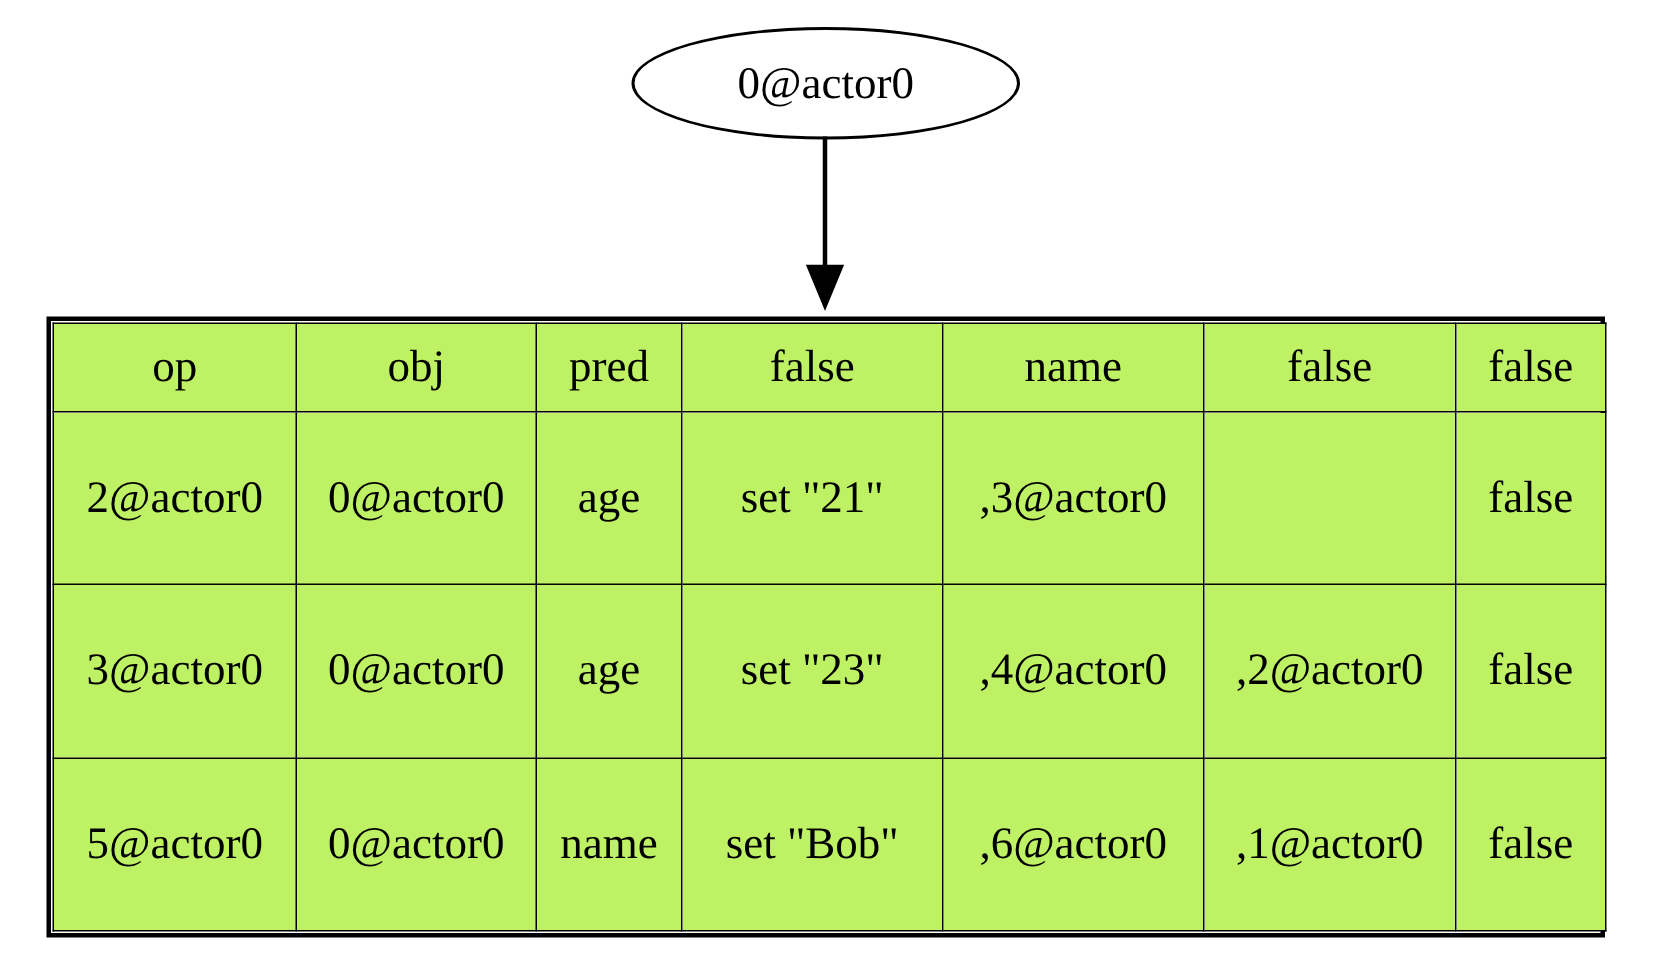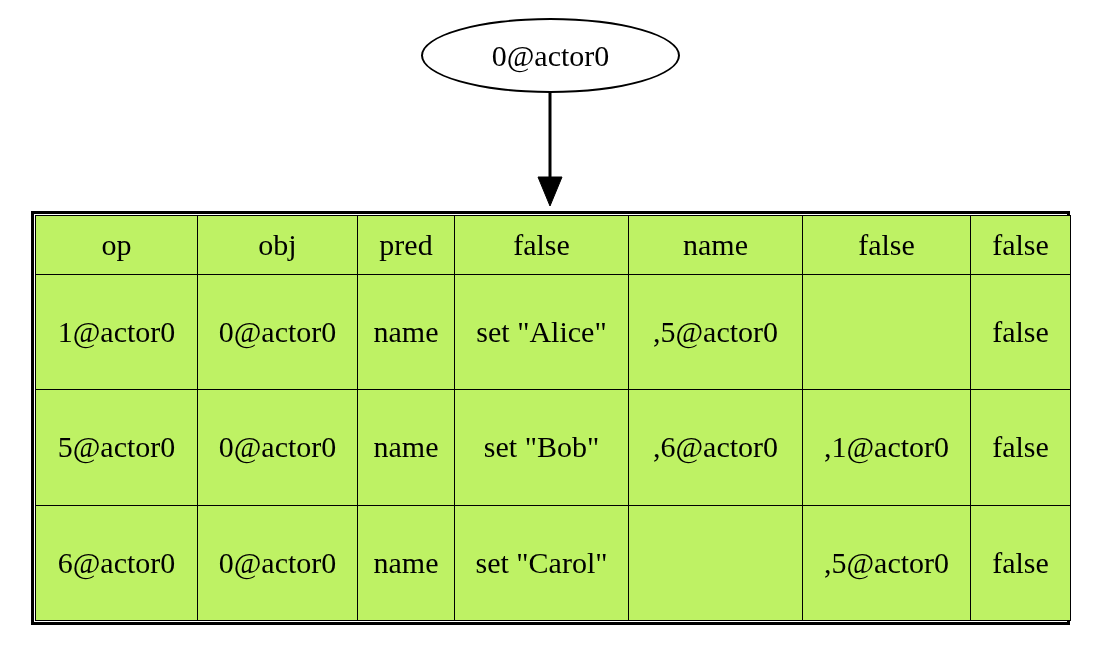--- a/index.html
+++ b/index.html
@@ -119,41 +119,41 @@
         <th>obj</th>
         <th>pred</th>
         <th>false</th>
         <th>name</th>
         <th>false</th>
         <th>false</th>
       </tr>
     </thead>
     <tbody>
       <tr>
-        <td>1@actor0</td>
+        <td>2@actor0</td>
         <td>0@actor0</td>
-        <td>name</td>
-        <td>set "Alice"</td>
-        <td>,5@actor0</td>
+        <td>age</td>
+        <td>set "21"</td>
+        <td>,3@actor0</td>
         <td></td>
+        <td>false</td>
+      </tr>
+      <tr>
+        <td>3@actor0</td>
+        <td>0@actor0</td>
+        <td>age</td>
+        <td>set "23"</td>
+        <td>,4@actor0</td>
+        <td>,2@actor0</td>
         <td>false</td>
       </tr>
       <tr>
         <td>5@actor0</td>
         <td>0@actor0</td>
         <td>name</td>
         <td>set "Bob"</td>
         <td>,6@actor0</td>
         <td>,1@actor0</td>
         <td>false</td>
       </tr>
-      <tr>
-        <td>6@actor0</td>
-        <td>0@actor0</td>
-        <td>name</td>
-        <td>set "Carol"</td>
-        <td></td>
-        <td>,5@actor0</td>
-        <td>false</td>
-      </tr>
     </tbody>
   </table>
 </div>
 
 </body></html>

